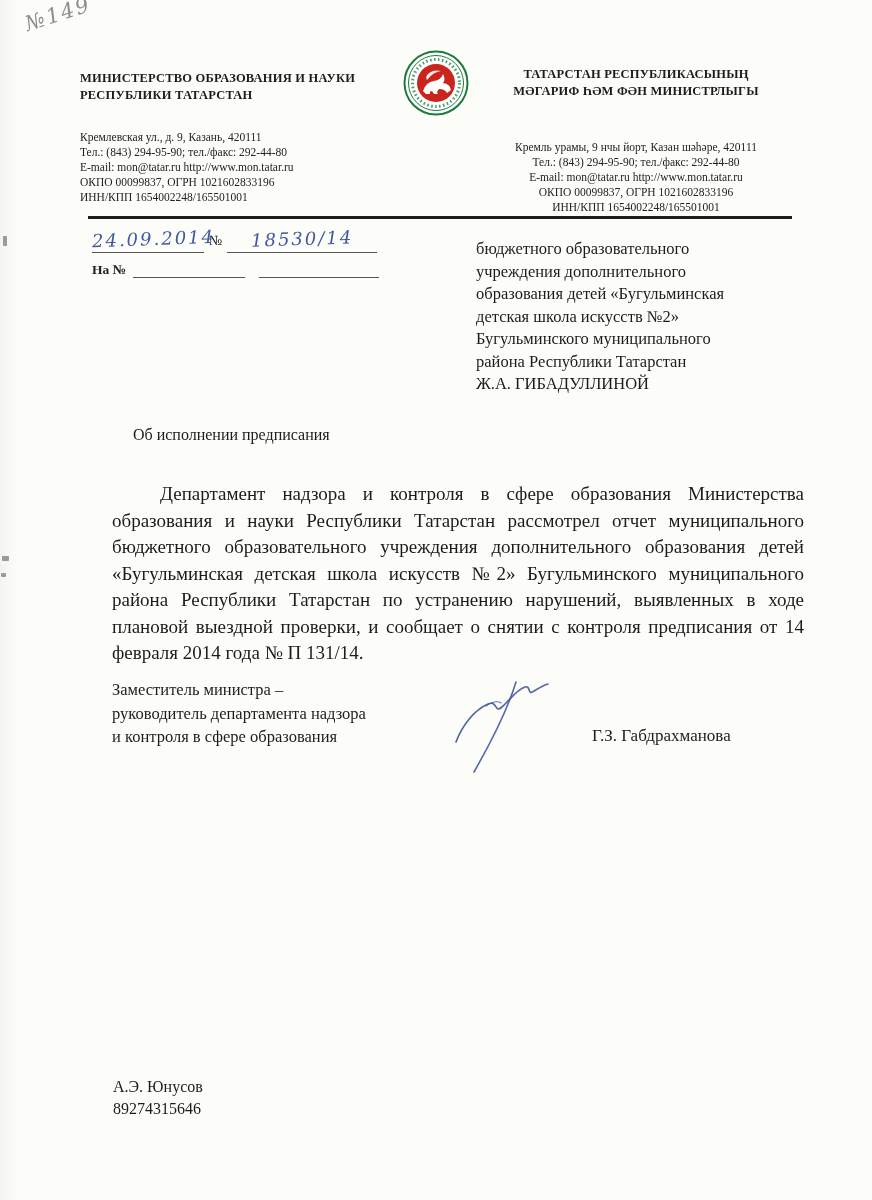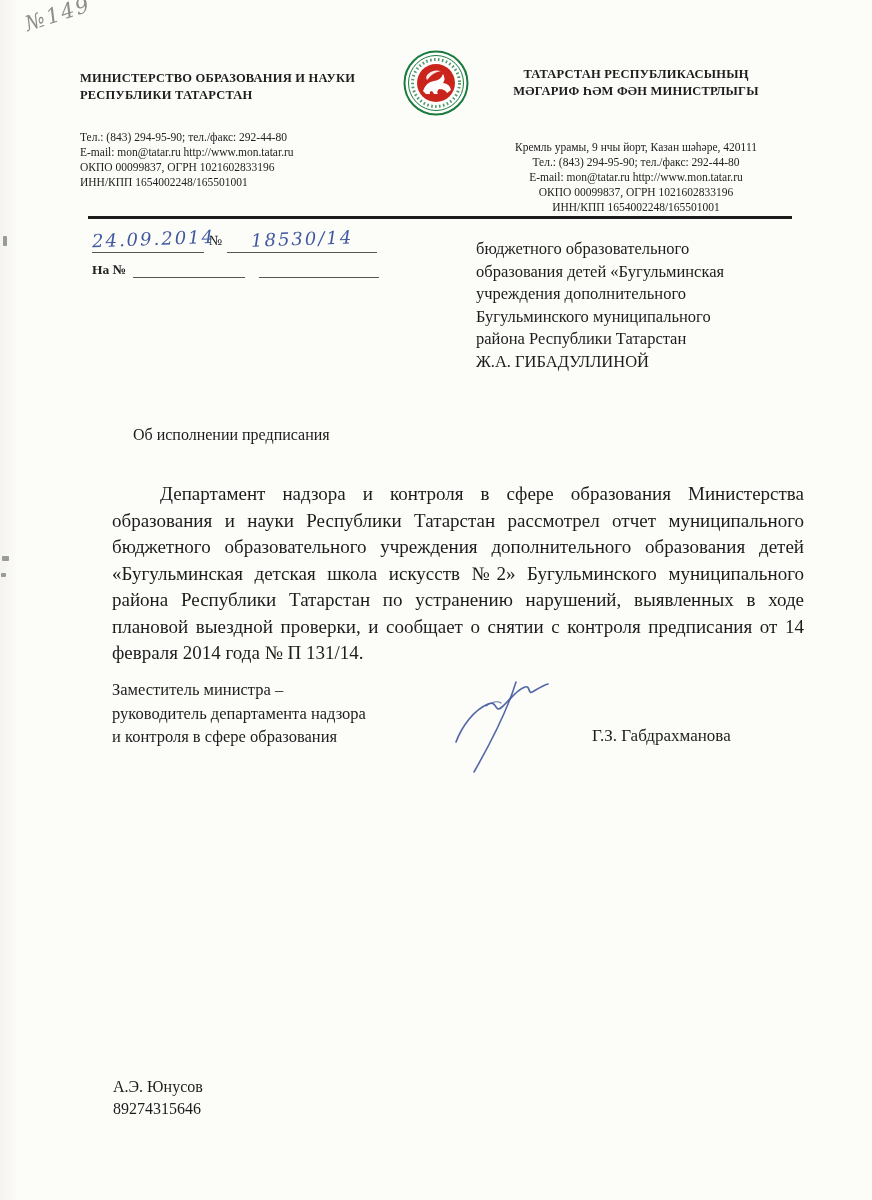--- a/index.html
+++ b/index.html
@@ -73,20 +73,21 @@
 <div class="page">
 
   <div class="corner-note">№149</div>
 
   <div class="head-left">
     <div class="head-title">
       <div>МИНИСТЕРСТВО ОБРАЗОВАНИЯ И НАУКИ</div>
       <div>РЕСПУБЛИКИ ТАТАРСТАН</div>
     </div>
     <div class="head-addr">
+      <div>Кремлевская ул., д. 9, Казань, 420111</div>
       <div>Тел.: (843) 294-95-90; тел./факс: 292-44-80</div>
       <div>E-mail: mon@tatar.ru   http://www.mon.tatar.ru</div>
       <div>ОКПО 00099837, ОГРН 1021602833196</div>
       <div>ИНН/КПП 1654002248/165501001</div>
     </div>
   </div>
 
   <div class="emblem">
     <svg width="66" height="66" viewBox="0 0 66 66">
       <circle cx="33" cy="33" r="31.5" fill="#ffffff" stroke="#1a7a3b" stroke-width="2"></circle>
@@ -122,22 +123,23 @@
     </div>
     <div class="ref-row2">
       <div>На №</div>
       <div class="blank-line blank-1"></div>
       <div class="blank-line blank-2"></div>
     </div>
   </div>
 
   <div class="recipient">
     <div>бюджетного образовательного</div>
+    <div>учреждения дополнительного</div>
     <div>образования детей «Бугульминская</div>
-    <div>учреждения дополнительного</div>
+    <div>детская школа искусств №2»</div>
     <div>Бугульминского муниципального</div>
     <div>района Республики Татарстан</div>
     <div>Ж.А. ГИБАДУЛЛИНОЙ</div>
   </div>
 
   <div class="subject">Об исполнении предписания</div>
 
   <div class="body-par">Департамент надзора и контроля в сфере образования Министерства образования и науки Республики Татарстан рассмотрел отчет муниципального бюджетного образовательного учреждения дополнительного образования детей «Бугульминская детская школа искусств №2» Бугульминского муниципального района Республики Татарстан по устранению нарушений, выявленных в ходе плановой выездной проверки, и сообщает о снятии с контроля предписания от 14 февраля 2014 года № П 131/14.</div>
 
   <div class="sig-position">

